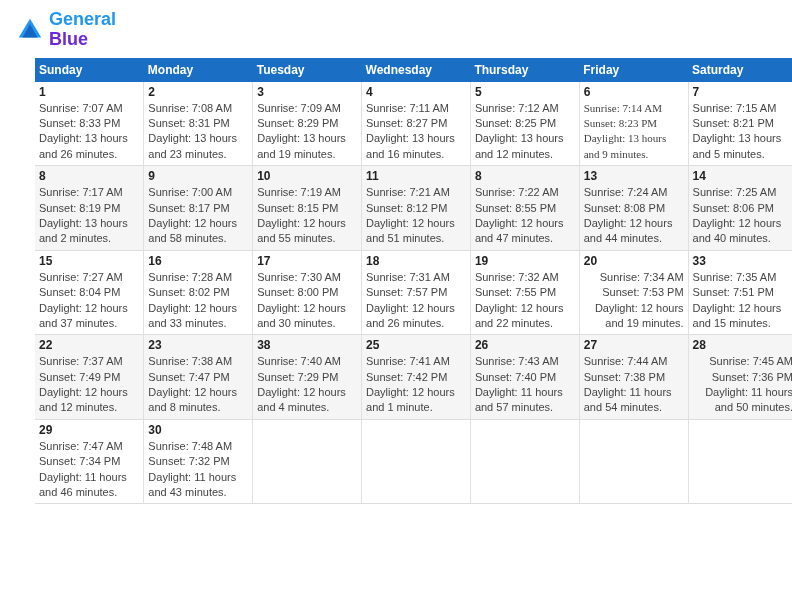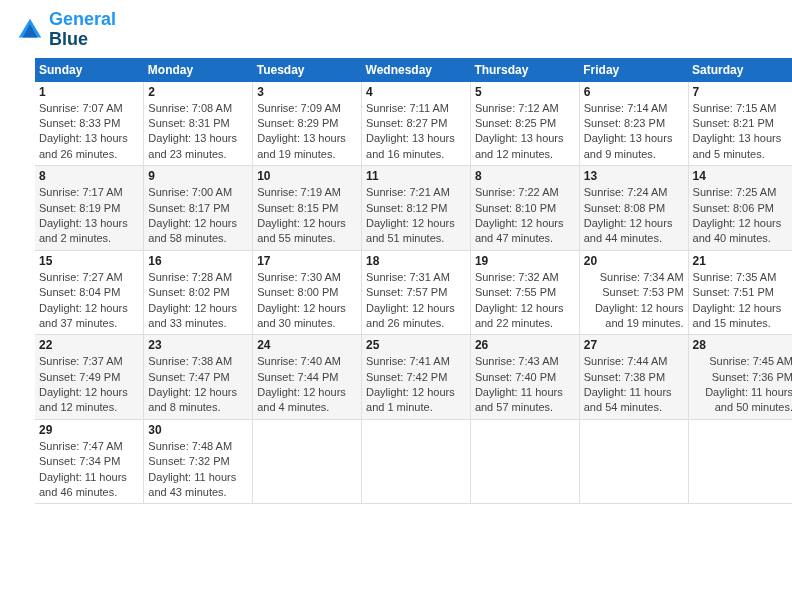--- a/index.html
+++ b/index.html
@@ -104,21 +104,21 @@
 
 <div class="container">
   <div class="header">
     <div class="logo">
       <svg class="logo-icon" viewBox="0 0 40 40">
         <polygon points="20,5 35,30 5,30" fill="#2196F3"></polygon>
         <polygon points="20,12 30,30 10,30" fill="#1565C0"></polygon>
       </svg>
       <div class="logo-text">
         <div><span>General</span></div>
-        <div><span style="color:#0c4a6e">Blue</span></div>
+        <div><span style="color:#6d28d9">Blue</span></div>
       </div>
     </div>
     <div class="title-block">
       <div class="month-title"></div>
       <div class="location"></div>
     </div>
   </div>
 
   <table>
     <thead>
@@ -164,21 +164,21 @@
           </td>
           <td>
             <span class="day-num">5</span>
             <div class="day-info" style="white-space: pre-line;">Sunrise: 7:12 AM
 Sunset: 8:25 PM
 Daylight: 13 hours
 and 12 minutes.</div>
           </td>
           <td>
             <span class="day-num">6</span>
-            <div class="day-info" style="white-space: pre-line;">Sunrise: 7:14 AM
+            <div class="day-info" style="white-space: pre-line; font-family: Liberation Serif, serif;">Sunrise: 7:14 AM
 Sunset: 8:23 PM
 Daylight: 13 hours
 and 9 minutes.</div>
           </td>
           <td>
             <span class="day-num">7</span>
             <div class="day-info" style="white-space: pre-line;">Sunrise: 7:15 AM
 Sunset: 8:21 PM
 Daylight: 13 hours
 and 5 minutes.</div>
@@ -209,21 +209,21 @@
           <td>
             <span class="day-num">11</span>
             <div class="day-info" style="white-space: pre-line;">Sunrise: 7:21 AM
 Sunset: 8:12 PM
 Daylight: 12 hours
 and 51 minutes.</div>
           </td>
           <td>
             <span class="day-num">8</span>
             <div class="day-info" style="white-space: pre-line;">Sunrise: 7:22 AM
-Sunset: 8:10 PM
+Sunset: 8:55 PM
 Daylight: 12 hours
 and 47 minutes.</div>
           </td>
           <td>
             <span class="day-num">13</span>
             <div class="day-info" style="white-space: pre-line;">Sunrise: 7:24 AM
 Sunset: 8:08 PM
 Daylight: 12 hours
 and 44 minutes.</div>
           </td>
@@ -272,21 +272,21 @@
 and 22 minutes.</div>
           </td>
           <td>
             <span class="day-num">20</span>
             <div class="day-info" style="white-space: pre-line; text-align: right;">Sunrise: 7:34 AM
 Sunset: 7:53 PM
 Daylight: 12 hours
 and 19 minutes.</div>
           </td>
           <td>
-            <span class="day-num">21</span>
+            <span class="day-num">33</span>
             <div class="day-info" style="white-space: pre-line;">Sunrise: 7:35 AM
 Sunset: 7:51 PM
 Daylight: 12 hours
 and 15 minutes.</div>
           </td>
         </tr>
         <tr>
           <td>
             <span class="day-num">22</span>
             <div class="day-info" style="white-space: pre-line;">Sunrise: 7:37 AM
@@ -295,23 +295,23 @@
 and 12 minutes.</div>
           </td>
           <td>
             <span class="day-num">23</span>
             <div class="day-info" style="white-space: pre-line;">Sunrise: 7:38 AM
 Sunset: 7:47 PM
 Daylight: 12 hours
 and 8 minutes.</div>
           </td>
           <td>
-            <span class="day-num">24</span>
+            <span class="day-num">38</span>
             <div class="day-info" style="white-space: pre-line;">Sunrise: 7:40 AM
-Sunset: 7:44 PM
+Sunset: 7:29 PM
 Daylight: 12 hours
 and 4 minutes.</div>
           </td>
           <td>
             <span class="day-num">25</span>
             <div class="day-info" style="white-space: pre-line;">Sunrise: 7:41 AM
 Sunset: 7:42 PM
 Daylight: 12 hours
 and 1 minute.</div>
           </td>

